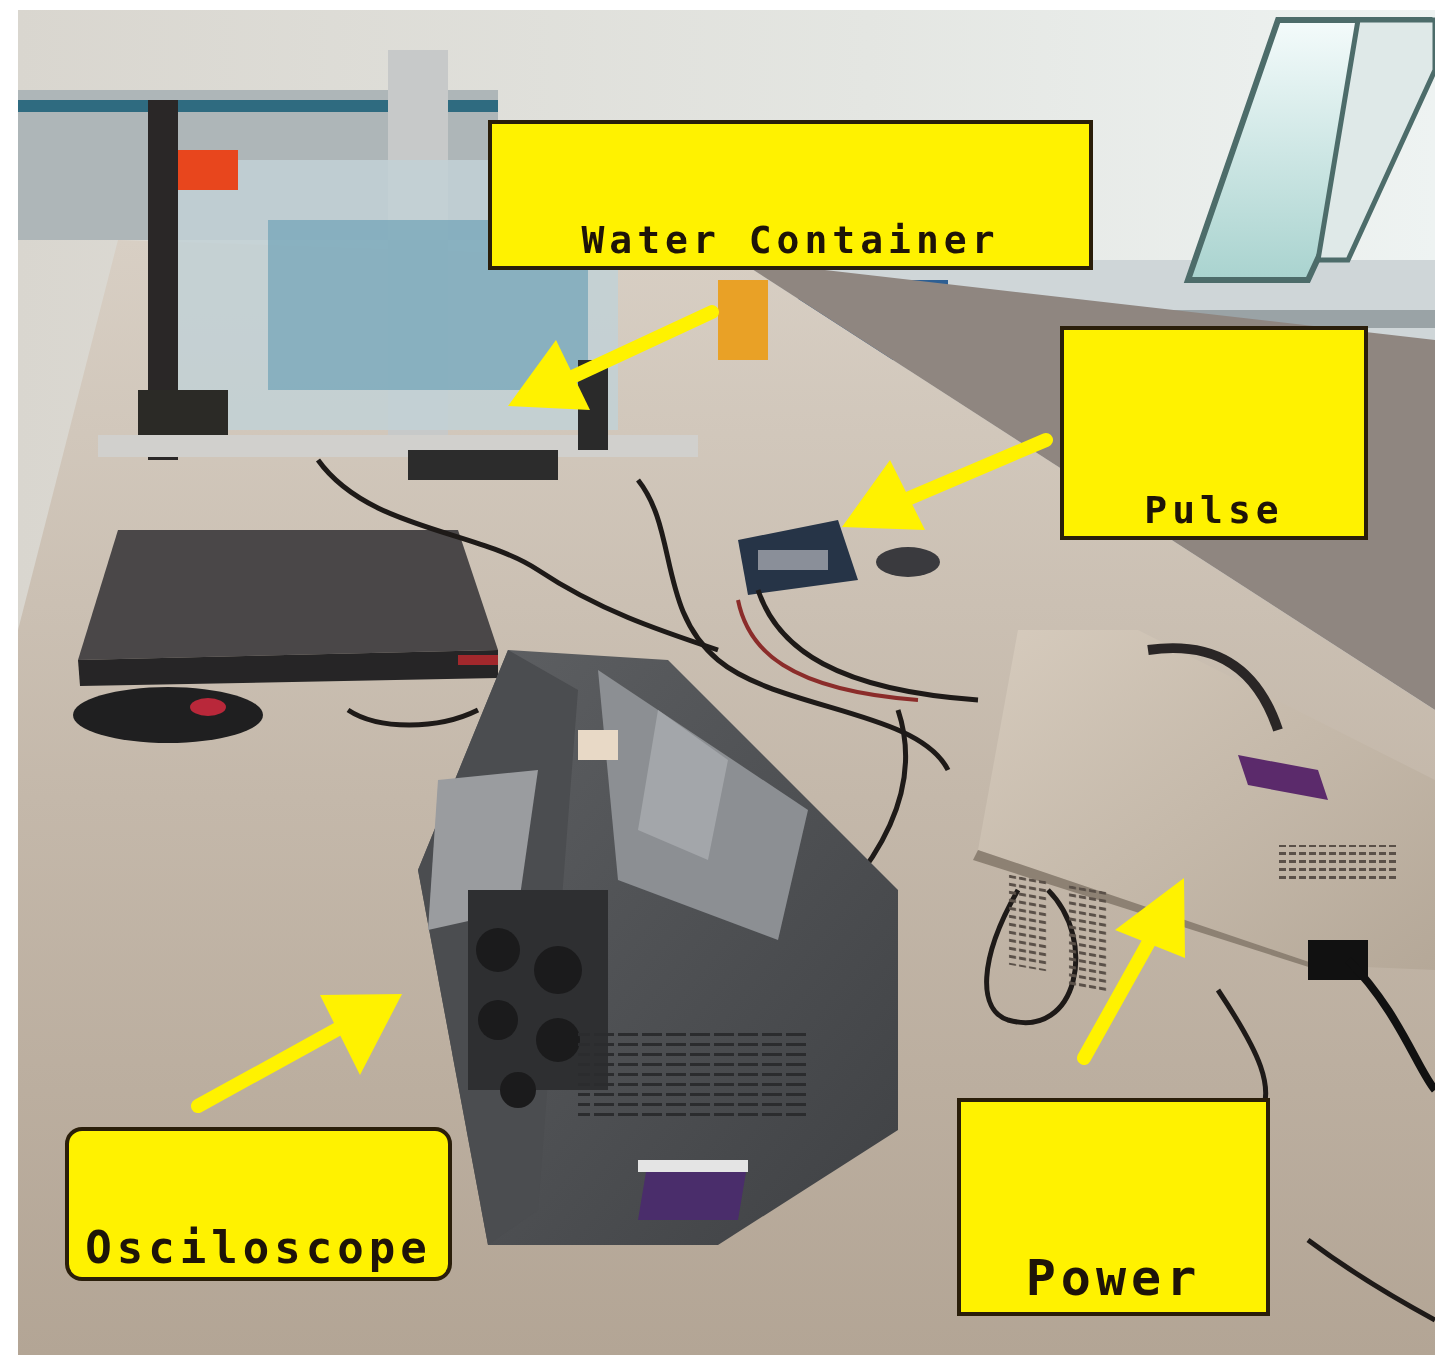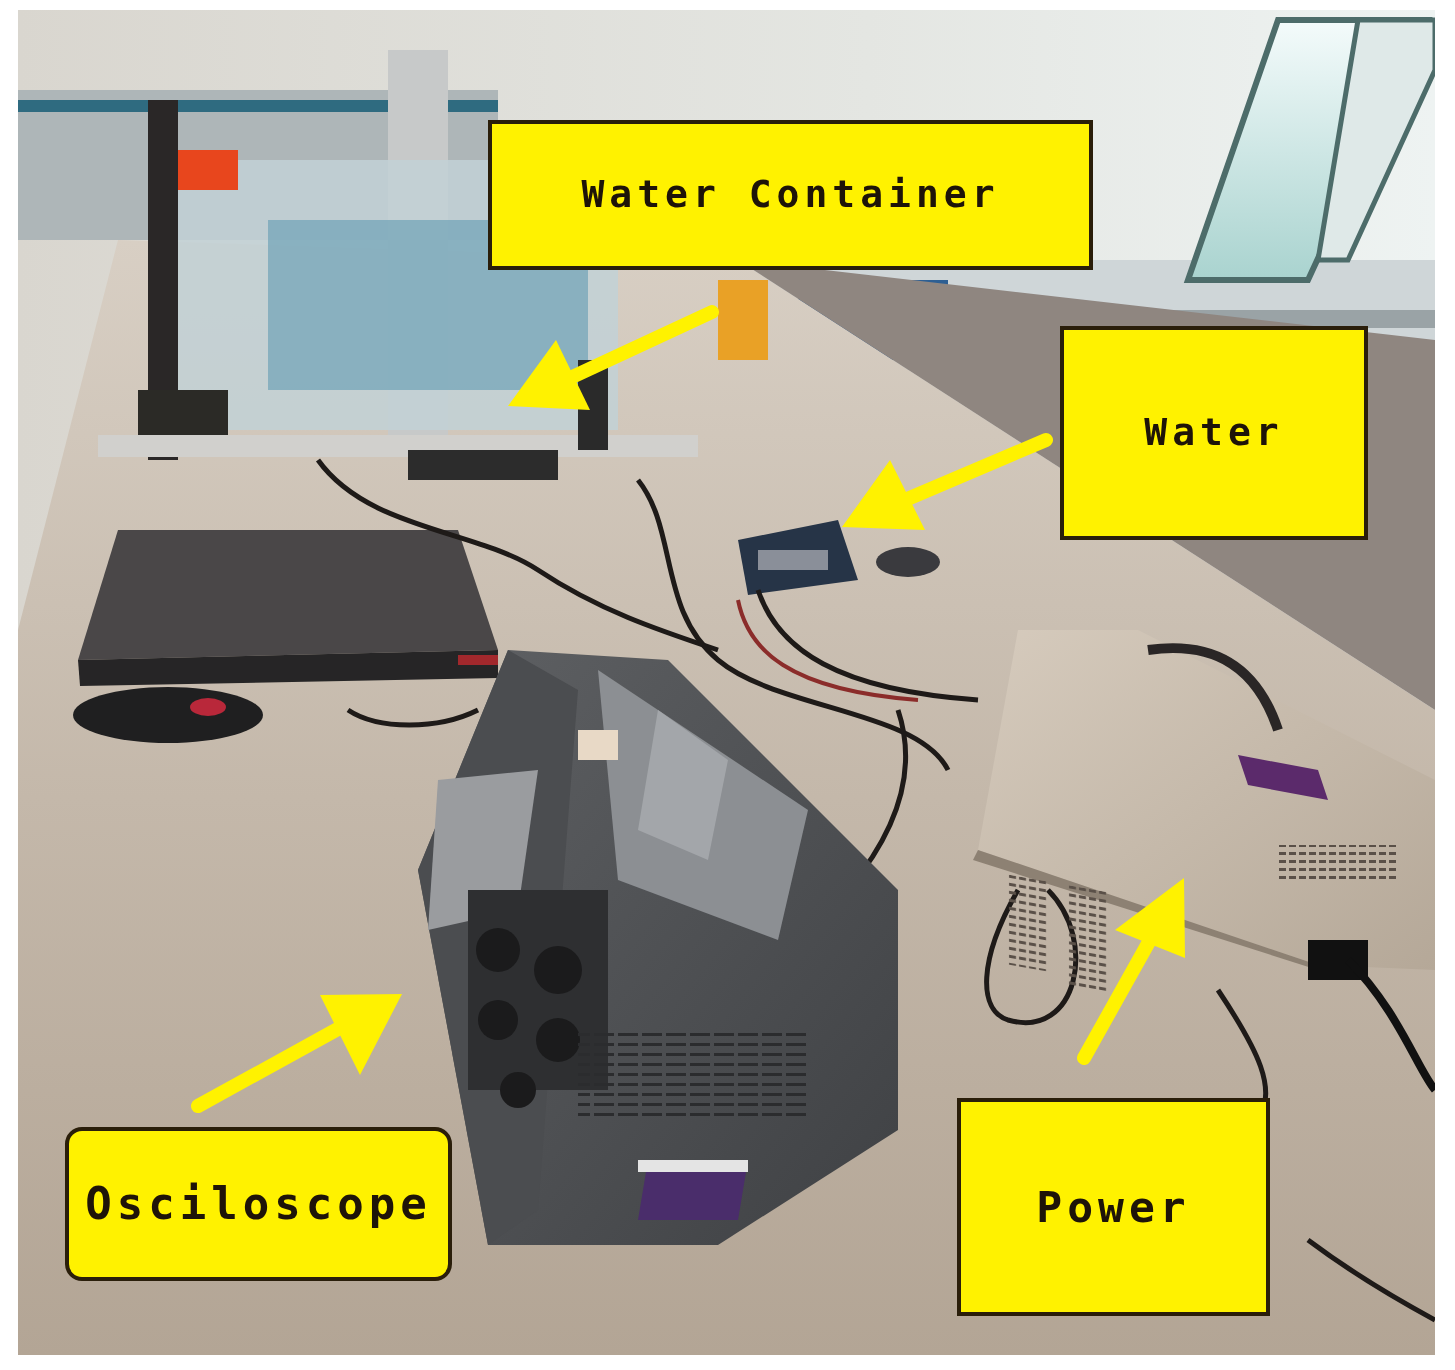--- a/index.html
+++ b/index.html
@@ -2,21 +2,21 @@
 <html><head>
 <meta charset="utf-8">
 <style>
   html, body { margin: 0; padding: 0; background: #ffffff; }
   body { width: 1455px; height: 1370px; position: relative; overflow: hidden;
          font-family: "DejaVu Sans", sans-serif; }
   .photo { position: absolute; left: 18px; top: 10px; width: 1417px; height: 1345px;
            overflow: hidden; background: #b8ab9c; }
   .photo svg.scene { position: absolute; left: 0; top: 0; width: 1417px; height: 1345px; }
   .label { position: absolute; background: #fff200; border: 4px solid #2a1e0a;
-           box-sizing: border-box; display: flex; align-items: center; justify-content: center;
+           box-sizing: border-box; display: flex; align-items: center; justify-content: flex-end;
            flex-direction: column; color: #1e1408; font-family: "DejaVu Sans Mono", monospace;
            font-weight: bold; letter-spacing: 5px; text-align: center; line-height: 1.35; }
   .label span { display: block; white-space: nowrap; }
   .arrows { position: absolute; left: 0; top: 0; width: 1455px; height: 1370px; pointer-events: none; }
 </style>
 </head>
 <body>
 
 <div class="photo">
   <svg class="scene" viewBox="0 0 1417 1345" xmlns="http://www.w3.org/2000/svg">
@@ -150,22 +150,22 @@
     <line x1="1084" y1="1058" x2="1150" y2="940" stroke="#fff200" stroke-width="14" stroke-linecap="round"></line>
     <polygon points="1184,878 1115,930 1185,958" fill="#fff200"></polygon>
   </g>
 </svg>
 
 <div class="label" style="left:488px; top:120px; width:605px; height:150px; font-size:38px;">
   <span>Water Container</span>
 </div>
 
 <div class="label" style="left:1060px; top:326px; width:308px; height:214px; font-size:38px;">
-  <span>Water</span>
+  <span>Pulse</span>
 </div>
 
 <div class="label" style="left:65px; top:1127px; width:387px; height:154px; font-size:44px;border-radius:17px;">
   <span>Osciloscope</span>
 </div>
 
-<div class="label" style="left:957px; top:1098px; width:313px; height:218px; font-size:43px;">
+<div class="label" style="left:957px; top:1098px; width:313px; height:218px; font-size:50px;">
   <span>Power</span>
 </div>
 
 </body></html>

